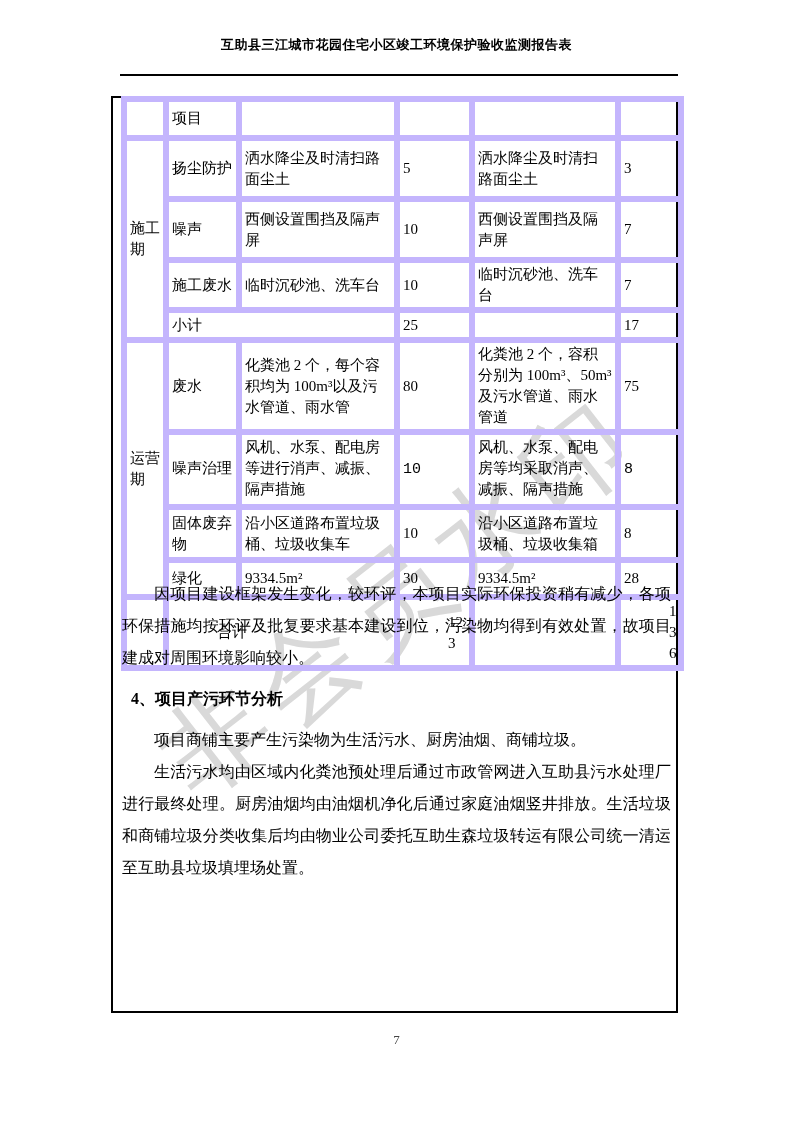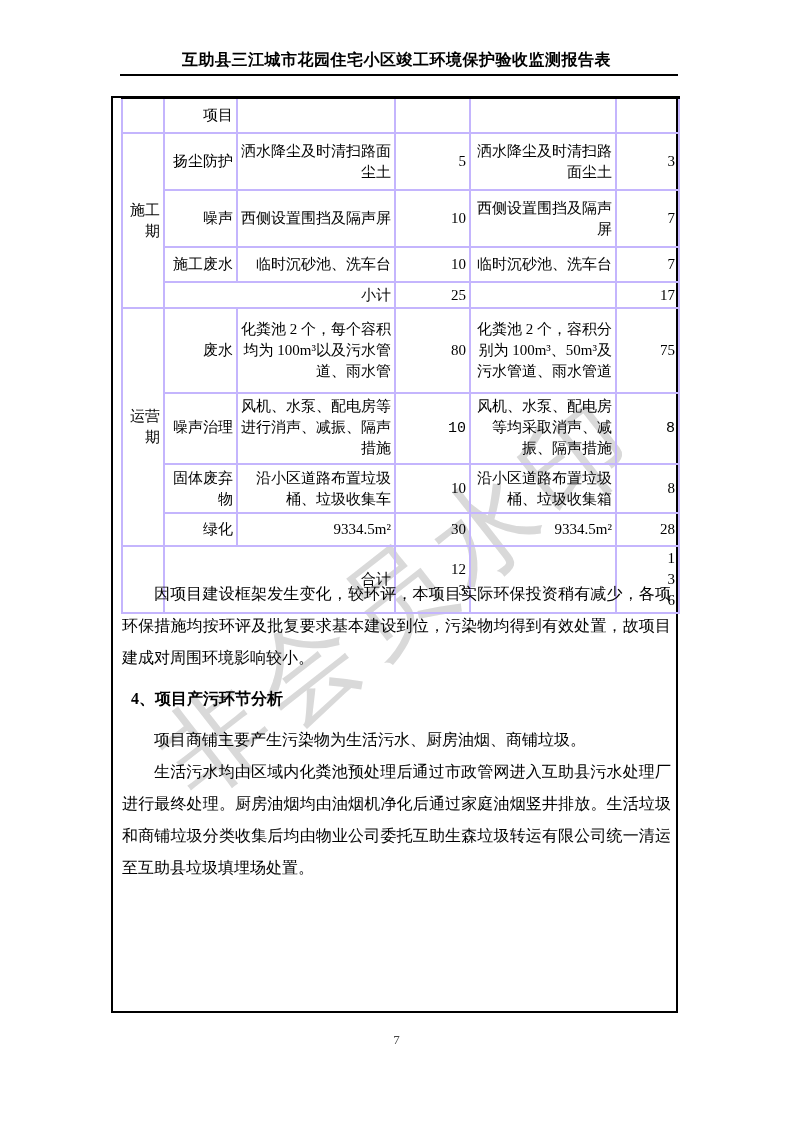--- a/index.html
+++ b/index.html
@@ -23,23 +23,23 @@
     font-size:104px;
     letter-spacing:10px;
     color:#d7d7d7;
     opacity:.95;
     white-space:nowrap;
     z-index:0;
     user-select:none;
   }
   .doc-title{
     position:absolute;
-    left:0;top:50px;width:100%;
+    left:0;top:36px;width:100%;
     text-align:center;
-    font-size:16px;font-weight:600;
+    font-size:13px;font-weight:600;
     letter-spacing:.5px;
     z-index:2;
   }
   .header-rule{
     position:absolute;
     left:120px;top:74px;
     width:558px;height:2px;
     background:#000;
     z-index:2;
   }
@@ -55,22 +55,22 @@
     position:absolute;
     left:121px;top:96px;
     width:557px;
     border-collapse:collapse;
     table-layout:fixed;
     z-index:2;
     font-size:15px;
     line-height:21px;
   }
   table.inv td{
-    border:2px solid #c4b5fd;
-    text-align:right;
+    border:6px solid #c4b5fd;
+    text-align:left;
     vertical-align:middle;
     padding:1px 3px;
     background:transparent;
     word-break:break-all;
   }
   table.inv{border:2px solid #000;border-top:3px solid #000;}
   tr.r0 td{height:31px;}
   tr.r1 td{height:53px;}
   tr.r2 td{height:53px;}
   tr.r3 td{height:31px;}

